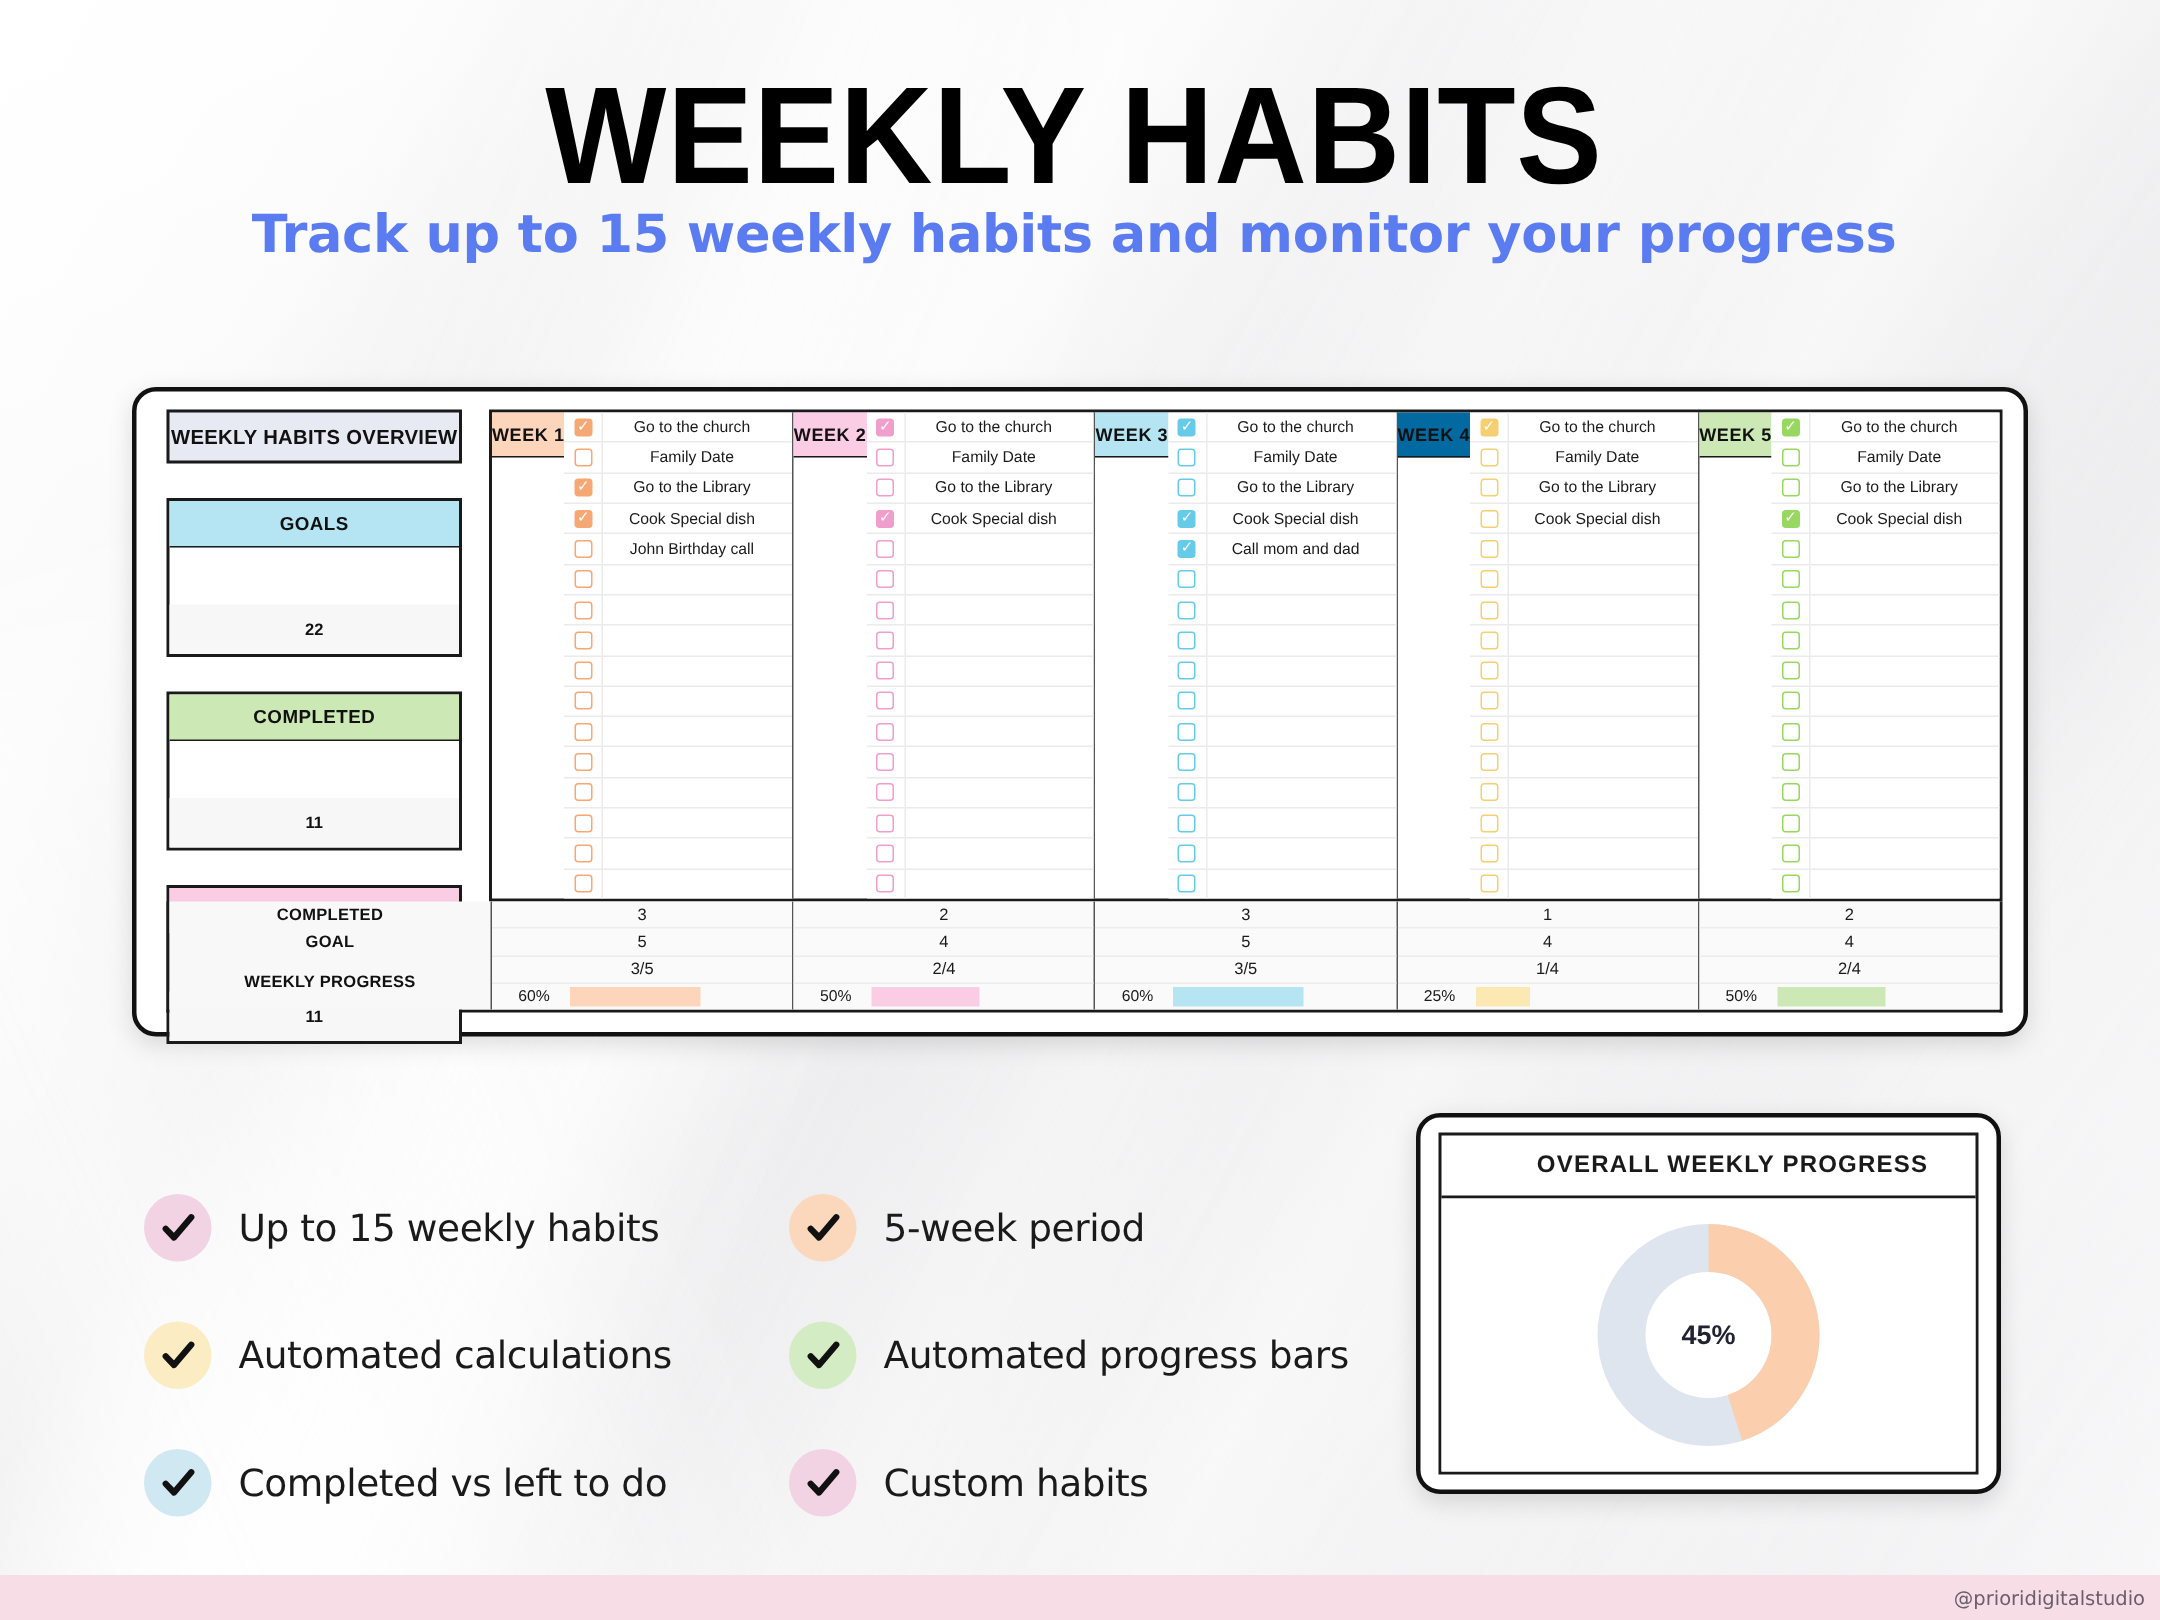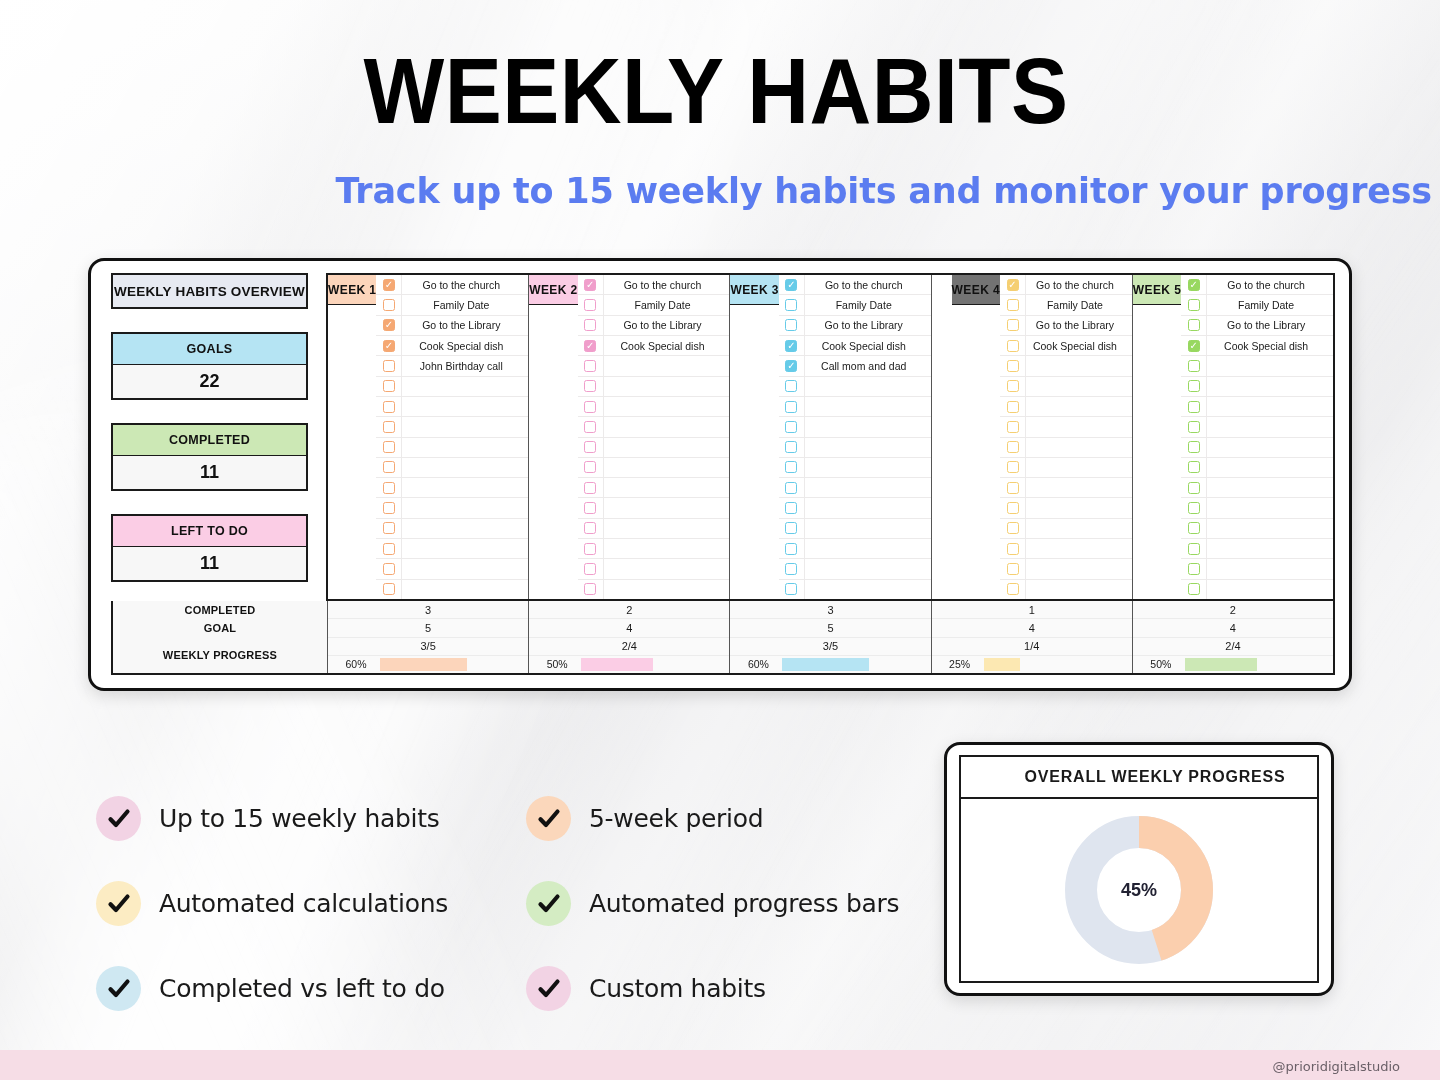--- a/index.html
+++ b/index.html
@@ -61,26 +61,25 @@
     font-family: "Liberation Sans", sans-serif;
     font-weight: bold;
     font-size: 92px;
     letter-spacing: 0.5px;
     color: #000000;
     line-height: 1;
     padding-top: 45px;
     transform: scaleX(0.93);
   }
   .subtitle {
-    text-align: right;
+    text-align: center;
     font-family: "DejaVu Sans", sans-serif;
     font-weight: bold;
     font-size: 35px;
     color: #5b7cf0;
-    margin-top: 34px;
     letter-spacing: -0.2px;
   }
 
   
   .sheet-card {
     position: absolute;
     left: 88px; top: 258px;
     width: 1264px; height: 433px;
     background: #ffffff;
     border: 3px solid #111111;
@@ -107,21 +106,21 @@
   .stat-head {
     height: 31px;
     display: flex; align-items: center; justify-content: center;
     font-size: 12.5px; font-weight: bold; color: #111;
     letter-spacing: 0.3px;
     border-bottom: 1.5px solid #1a1a1a;
   }
   .stat-val {
     height: 33px; background: #f7f7f7;
     display: flex; align-items: center; justify-content: center;
-    font-size: 18px; font-weight: bold; color: #111;
+    font-size: 11px; font-weight: bold; color: #111; margin-top: 38px;
   }
 
   
   .weeks { flex: 1; display: flex; border: 2px solid #1a1a1a; }
   .week-col { flex: 1; display: flex; flex-direction: row; border-right: 1.5px solid #555; }
   .week-col:last-child { border-right: none; }
 
   .week-head {
     height: 30px;
     display: flex; align-items: center; justify-content: center;
@@ -250,21 +249,21 @@
     font-size: 18px; font-weight: bold; color: #223;
   }
 
   
   .footer-band {
     position: absolute; left: 0; bottom: 0;
     width: 1440px; height: 30px;
     background: #f6dde6;
   }
   .watermark {
-    position: absolute; right: 32px; bottom: 6px;
+    position: absolute; right: 2px; bottom: 6px;
     font-size: 13px; color: #6b6068;
     font-family: "DejaVu Sans", sans-serif;
   }
 </style>
 </head>
 <body>
 
 <div class="bg-streak streak-a"></div>
 <div class="bg-streak streak-b"></div>
 <div class="bg-streak streak-c"></div>
@@ -594,21 +593,21 @@
               </div>
               <div class="hrow">
                 <div class="cb-cell">
                   <div class="cb" style="border-color: rgb(102, 203, 232); background: rgb(255, 255, 255);"></div>
                 </div>
                 <div class="hrow-label"></div>
               </div>
             </div>
           </div>
           <div class="week-col">
-            <div class="week-head" style="background: #737373; margin-left: 20px;">WEEK 4</div>
+            <div class="week-head" style="background: #0369a1;">WEEK 4</div>
             <div class="week-rows">
               <div class="hrow">
                 <div class="cb-cell">
                   <div class="cb" style="border-color: rgb(245, 207, 114); background: rgb(245, 207, 114);">✓</div>
                 </div>
                 <div class="hrow-label">Go to the church</div>
               </div>
               <div class="hrow">
                 <div class="cb-cell">
                   <div class="cb" style="border-color: rgb(245, 207, 114); background: rgb(255, 255, 255);"></div>

